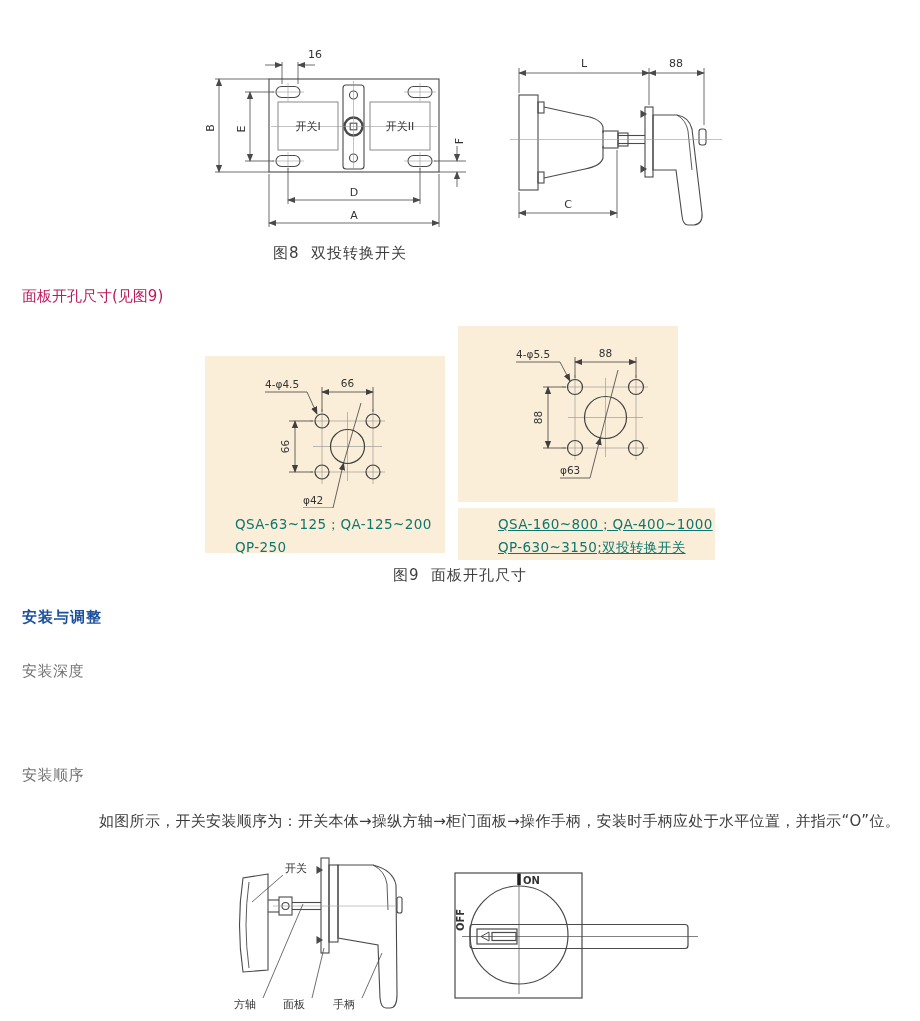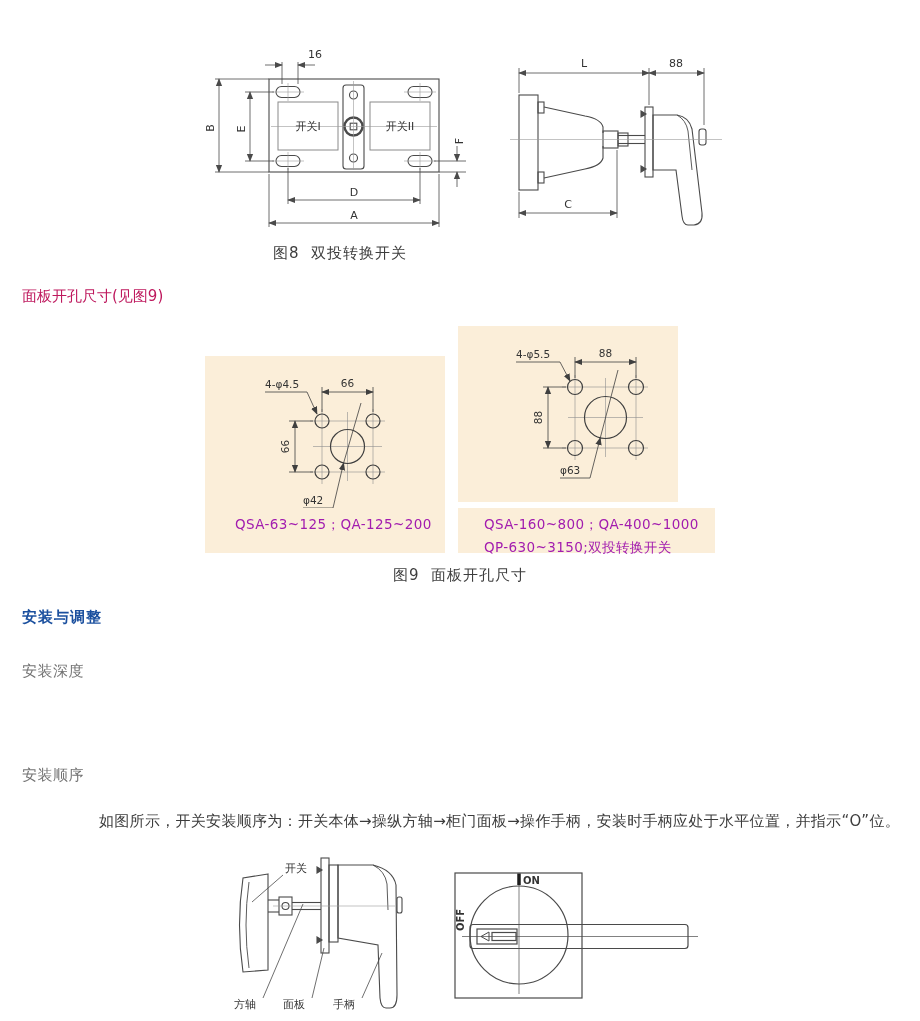--- a/index.html
+++ b/index.html
@@ -5,21 +5,21 @@
   html,body{margin:0;padding:0;background:#ffffff;}
   body{font-family:"DejaVu Sans","Liberation Sans",sans-serif;color:#3b3b3b;}
   #page{position:relative;width:920px;height:1021px;background:#ffffff;overflow:hidden;}
   .abs{position:absolute;}
   .caption{font-size:15px;color:#3d3d3d;text-align:center;white-space:pre;letter-spacing:1px;}
   .note{font-size:15px;color:#be185d;}
   .h-blue{font-size:15px;font-weight:bold;color:#1A4F9E;letter-spacing:1px;}
   .sub{font-size:15px;color:#737373;letter-spacing:0.5px;}
   .para{font-size:15px;line-height:1.85;color:#3b3b3b;letter-spacing:0.3px;}
   .beige-cell{background:#FBEED9;}
-  .models{font-size:13.5px;line-height:1.7;color:#a21caf;letter-spacing:0.4px;padding-top:5px;}
+  .models{font-size:13.5px;line-height:1.7;color:#0f766e;letter-spacing:0.4px;padding-top:5px;}
   .models span{display:block;}
   svg text{font-family:"DejaVu Sans","Liberation Sans",sans-serif;fill:#333333;}
   svg .dim{font-size:11px;}
   svg .cjk{font-size:11px;}
   svg .small{font-size:10.5px;}
 </style>
 </head>
 <body>
 
 <div id="page">
@@ -216,22 +216,23 @@
           <line x1="142.3" y1="111.8" x2="160" y2="44"></line>
         </g>
         <text class="small" x="58" y="32">4-φ5.5</text>
         <text class="small" x="147.5" y="31" text-anchor="middle">88</text>
         <text class="small" x="84" y="91.5" text-anchor="middle" transform="rotate(-90 84 91.5)">88</text>
         <text class="small" x="102" y="148">φ63</text>
       </svg>
     </div>
     <div class="abs beige-cell models" style="left:0;top:182px;width:240px;height:45px;box-sizing:border-box;padding-left:30px;">
       <span>QSA-63~125；QA-125~200</span>
-    </div>
-    <div class="abs beige-cell models" style="left:253px;top:182px;width:257px;height:45px;box-sizing:border-box;padding-left:26px;">
+      <span>QP-250</span>
+    </div>
+    <div class="abs beige-cell models" style="left:253px;top:182px;width:257px;height:52px;box-sizing:border-box;padding-left:40px;text-decoration:underline;">
       <span>QSA-160~800；QA-400~1000</span>
       <span>QP-630~3150;双投转换开关</span>
     </div>
   </div>
 
   <div class="abs caption" style="left:205px;top:566px;width:510px;">图9  面板开孔尺寸</div>
 
   <div class="abs h-blue" style="left:22px;top:608px;">安装与调整</div>
   <div class="abs sub" style="left:22px;top:662px;">安装深度</div>
   <div class="abs sub" style="left:22px;top:766px;">安装顺序</div>

